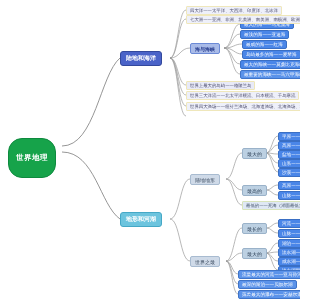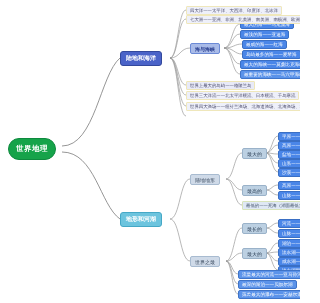--- a/index.html
+++ b/index.html
@@ -9,21 +9,21 @@
     -webkit-font-smoothing:antialiased;
   }
   #canvas{position:relative;width:300px;height:303px;overflow:hidden;}
   svg.links{position:absolute;left:0;top:0;width:300px;height:303px;overflow:visible;}
   .node{position:absolute;box-sizing:border-box;white-space:nowrap;
         display:flex;align-items:center;}
   
   .n-root{
     background:#16a34a;border:1px solid #0e8a3e;border-radius:14px;
     color:#ffffff;font-size:7.5px;font-weight:bold;
-    padding:0 7px;height:22px;letter-spacing:.5px;font-family:Liberation Mono, monospace;
+    padding:0 7px;height:40px;letter-spacing:.5px;font-family:Liberation Mono, monospace;
   }
   
   .n-main1{
     background:#4a63c8;border:1px solid #33489c;border-radius:3px;
     color:#ffffff;font-size:6px;font-weight:bold;padding:0 5px;height:15px;
   }
   
   .n-main2{
     background:#6cc4de;border:1px solid #45a8c6;border-radius:3px;
     color:#ffffff;font-size:6px;font-weight:bold;padding:0 5px;height:15px;

